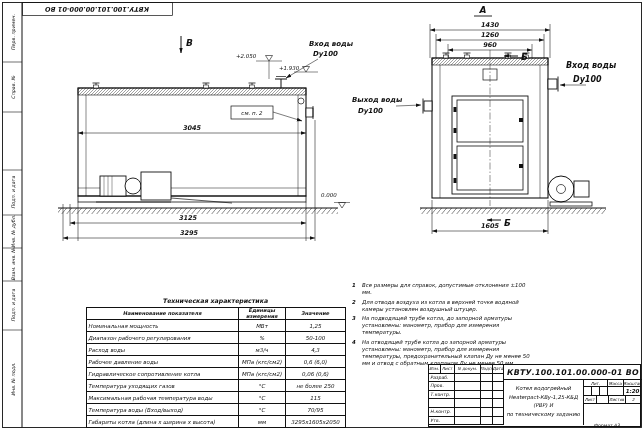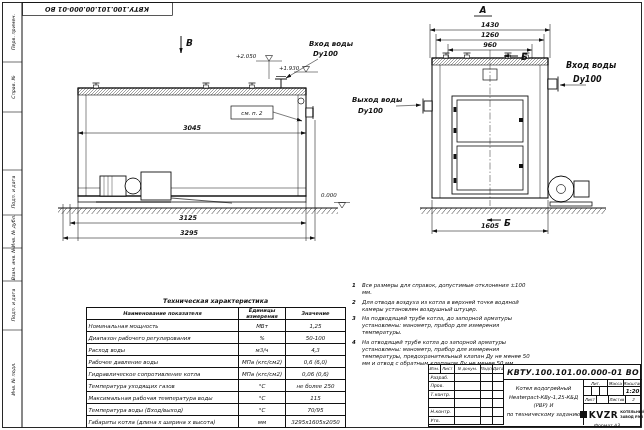--- a/index.html
+++ b/index.html
@@ -401,26 +401,18 @@
       <div class="rc" style="width:8px"></div>
       <div class="rc" style="width:16px"></div>
       <div class="rc last" style="width:17px; font:italic 600 5.5px 'DejaVu Sans',sans-serif">1:20</div>
     </div>
     <div class="rrow" style="height:8px">
       <div class="rc" style="width:13px">Лист</div>
       <div class="rc" style="width:12px"></div>
       <div class="rc" style="width:17px">Листов</div>
       <div class="rc last" style="width:15px">2</div>
     </div>
-    <div class="logo-cell">
-      <span class="logo-mark"></span>
-      <span class="logo-text">KVZR</span>
-      <span class="logo-sub">
-        <span>КОТЕЛЬНЫЙ</span>
-        <span>ЗАВОД РЭП</span>
-      </span>
-    </div>
   </div>
 </div>
 
 <div class="fmt">Формат А3</div>
 
 </div>
 
 </body></html>

